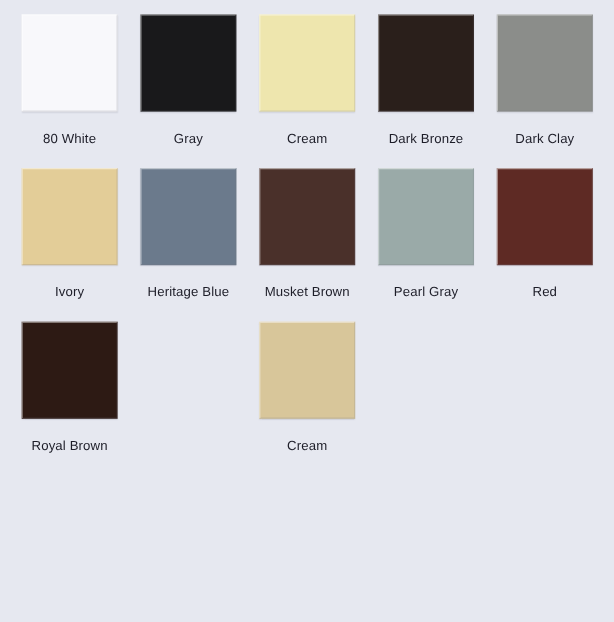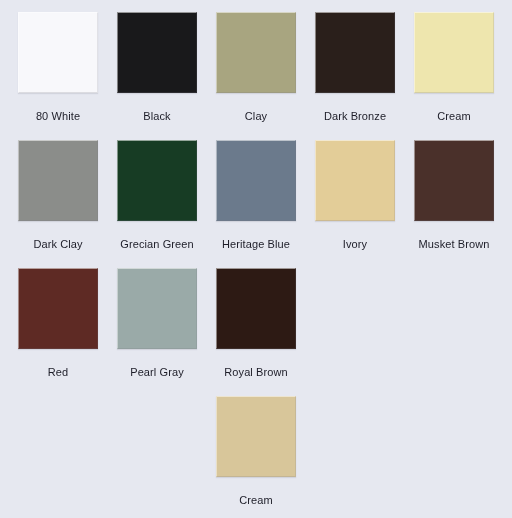--- a/index.html
+++ b/index.html
@@ -64,61 +64,53 @@
 </head>
 <body style="background: rgb(230, 232, 240);">
 
 <main id="palette-grid">
     <div class="swatch-cell">
       <div class="swatch-chip" style="background-color: rgb(248, 248, 251);"></div>
       <div class="swatch-label">80 White</div>
     </div>
     <div class="swatch-cell">
       <div class="swatch-chip" style="background-color: rgb(25, 25, 27);"></div>
-      <div class="swatch-label">Black</div>
+      <div class="swatch-label">Gray</div>
     </div>
     <div class="swatch-cell">
-      <div class="swatch-chip" style="background-color: rgb(168, 165, 128);"></div>
-      <div class="swatch-label">Clay</div>
+      <div class="swatch-chip" style="background-color: rgb(238, 230, 174);"></div>
+      <div class="swatch-label">Cream</div>
     </div>
     <div class="swatch-cell">
       <div class="swatch-chip" style="background-color: rgb(42, 31, 27);"></div>
       <div class="swatch-label">Dark Bronze</div>
     </div>
     <div class="swatch-cell">
-      <div class="swatch-chip" style="background-color: rgb(238, 230, 174);"></div>
-      <div class="swatch-label">Cream</div>
-    </div>
-    <div class="swatch-cell">
       <div class="swatch-chip" style="background-color: rgb(139, 141, 138);"></div>
       <div class="swatch-label">Dark Clay</div>
     </div>
     <div class="swatch-cell">
-      <div class="swatch-chip" style="background-color: rgb(23, 60, 36);"></div>
-      <div class="swatch-label">Grecian Green</div>
+      <div class="swatch-chip" style="background-color: rgb(227, 205, 152);"></div>
+      <div class="swatch-label">Ivory</div>
     </div>
     <div class="swatch-cell">
       <div class="swatch-chip" style="background-color: rgb(107, 122, 140);"></div>
       <div class="swatch-label">Heritage Blue</div>
     </div>
     <div class="swatch-cell">
-      <div class="swatch-chip" style="background-color: rgb(227, 205, 152);"></div>
-      <div class="swatch-label">Ivory</div>
-    </div>
-    <div class="swatch-cell">
       <div class="swatch-chip" style="background-color: rgb(74, 48, 42);"></div>
       <div class="swatch-label">Musket Brown</div>
     </div>
     <div class="swatch-cell">
+      <div class="swatch-chip" style="background-color: rgb(154, 170, 168);"></div>
+      <div class="swatch-label">Pearl Gray</div>
+    </div>
+    <div class="swatch-cell">
       <div class="swatch-chip" style="background-color: rgb(94, 42, 36);"></div>
       <div class="swatch-label">Red</div>
-    </div>
-    <div class="swatch-cell">
-      <div class="swatch-chip" style="background-color: rgb(154, 170, 168);"></div>
-      <div class="swatch-label">Pearl Gray</div>
     </div>
     <div class="swatch-cell">
       <div class="swatch-chip" style="background-color: rgb(45, 26, 20);"></div>
       <div class="swatch-label">Royal Brown</div>
     </div>
     <div class="swatch-cell row-last">
       <div class="swatch-chip" style="background-color: rgb(216, 198, 154);"></div>
       <div class="swatch-label">Cream</div>
     </div>
   </main>

